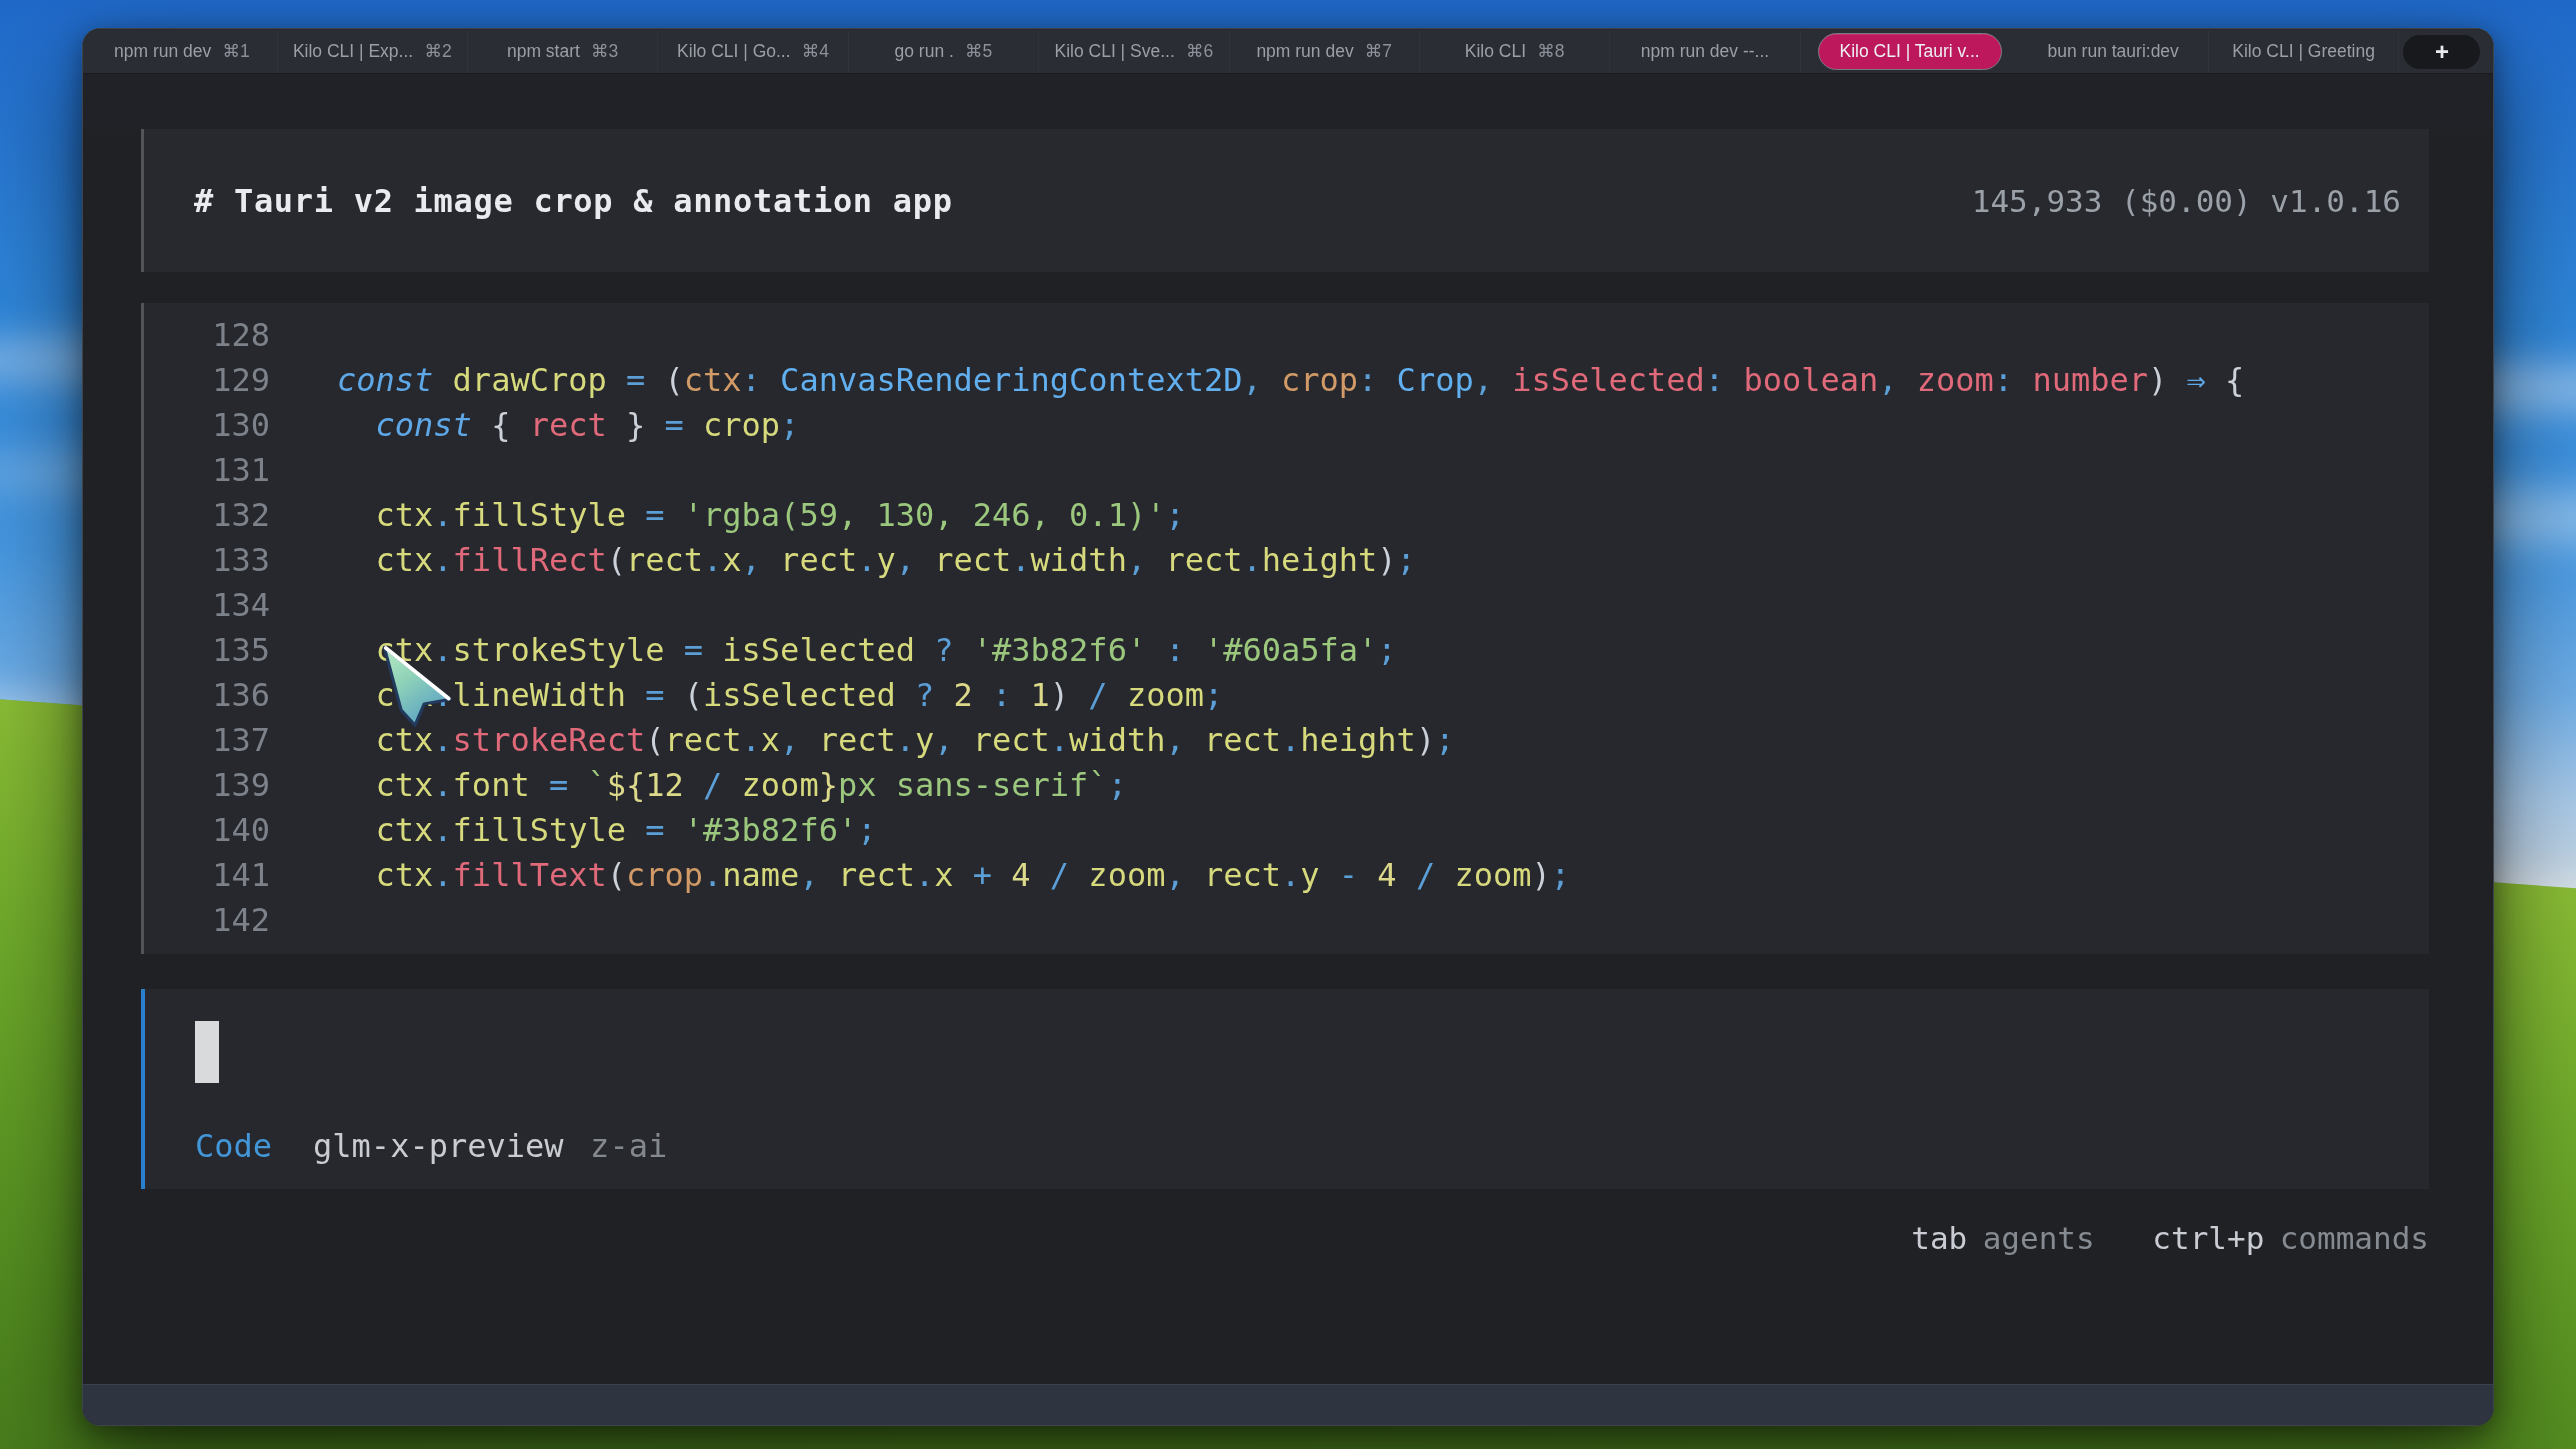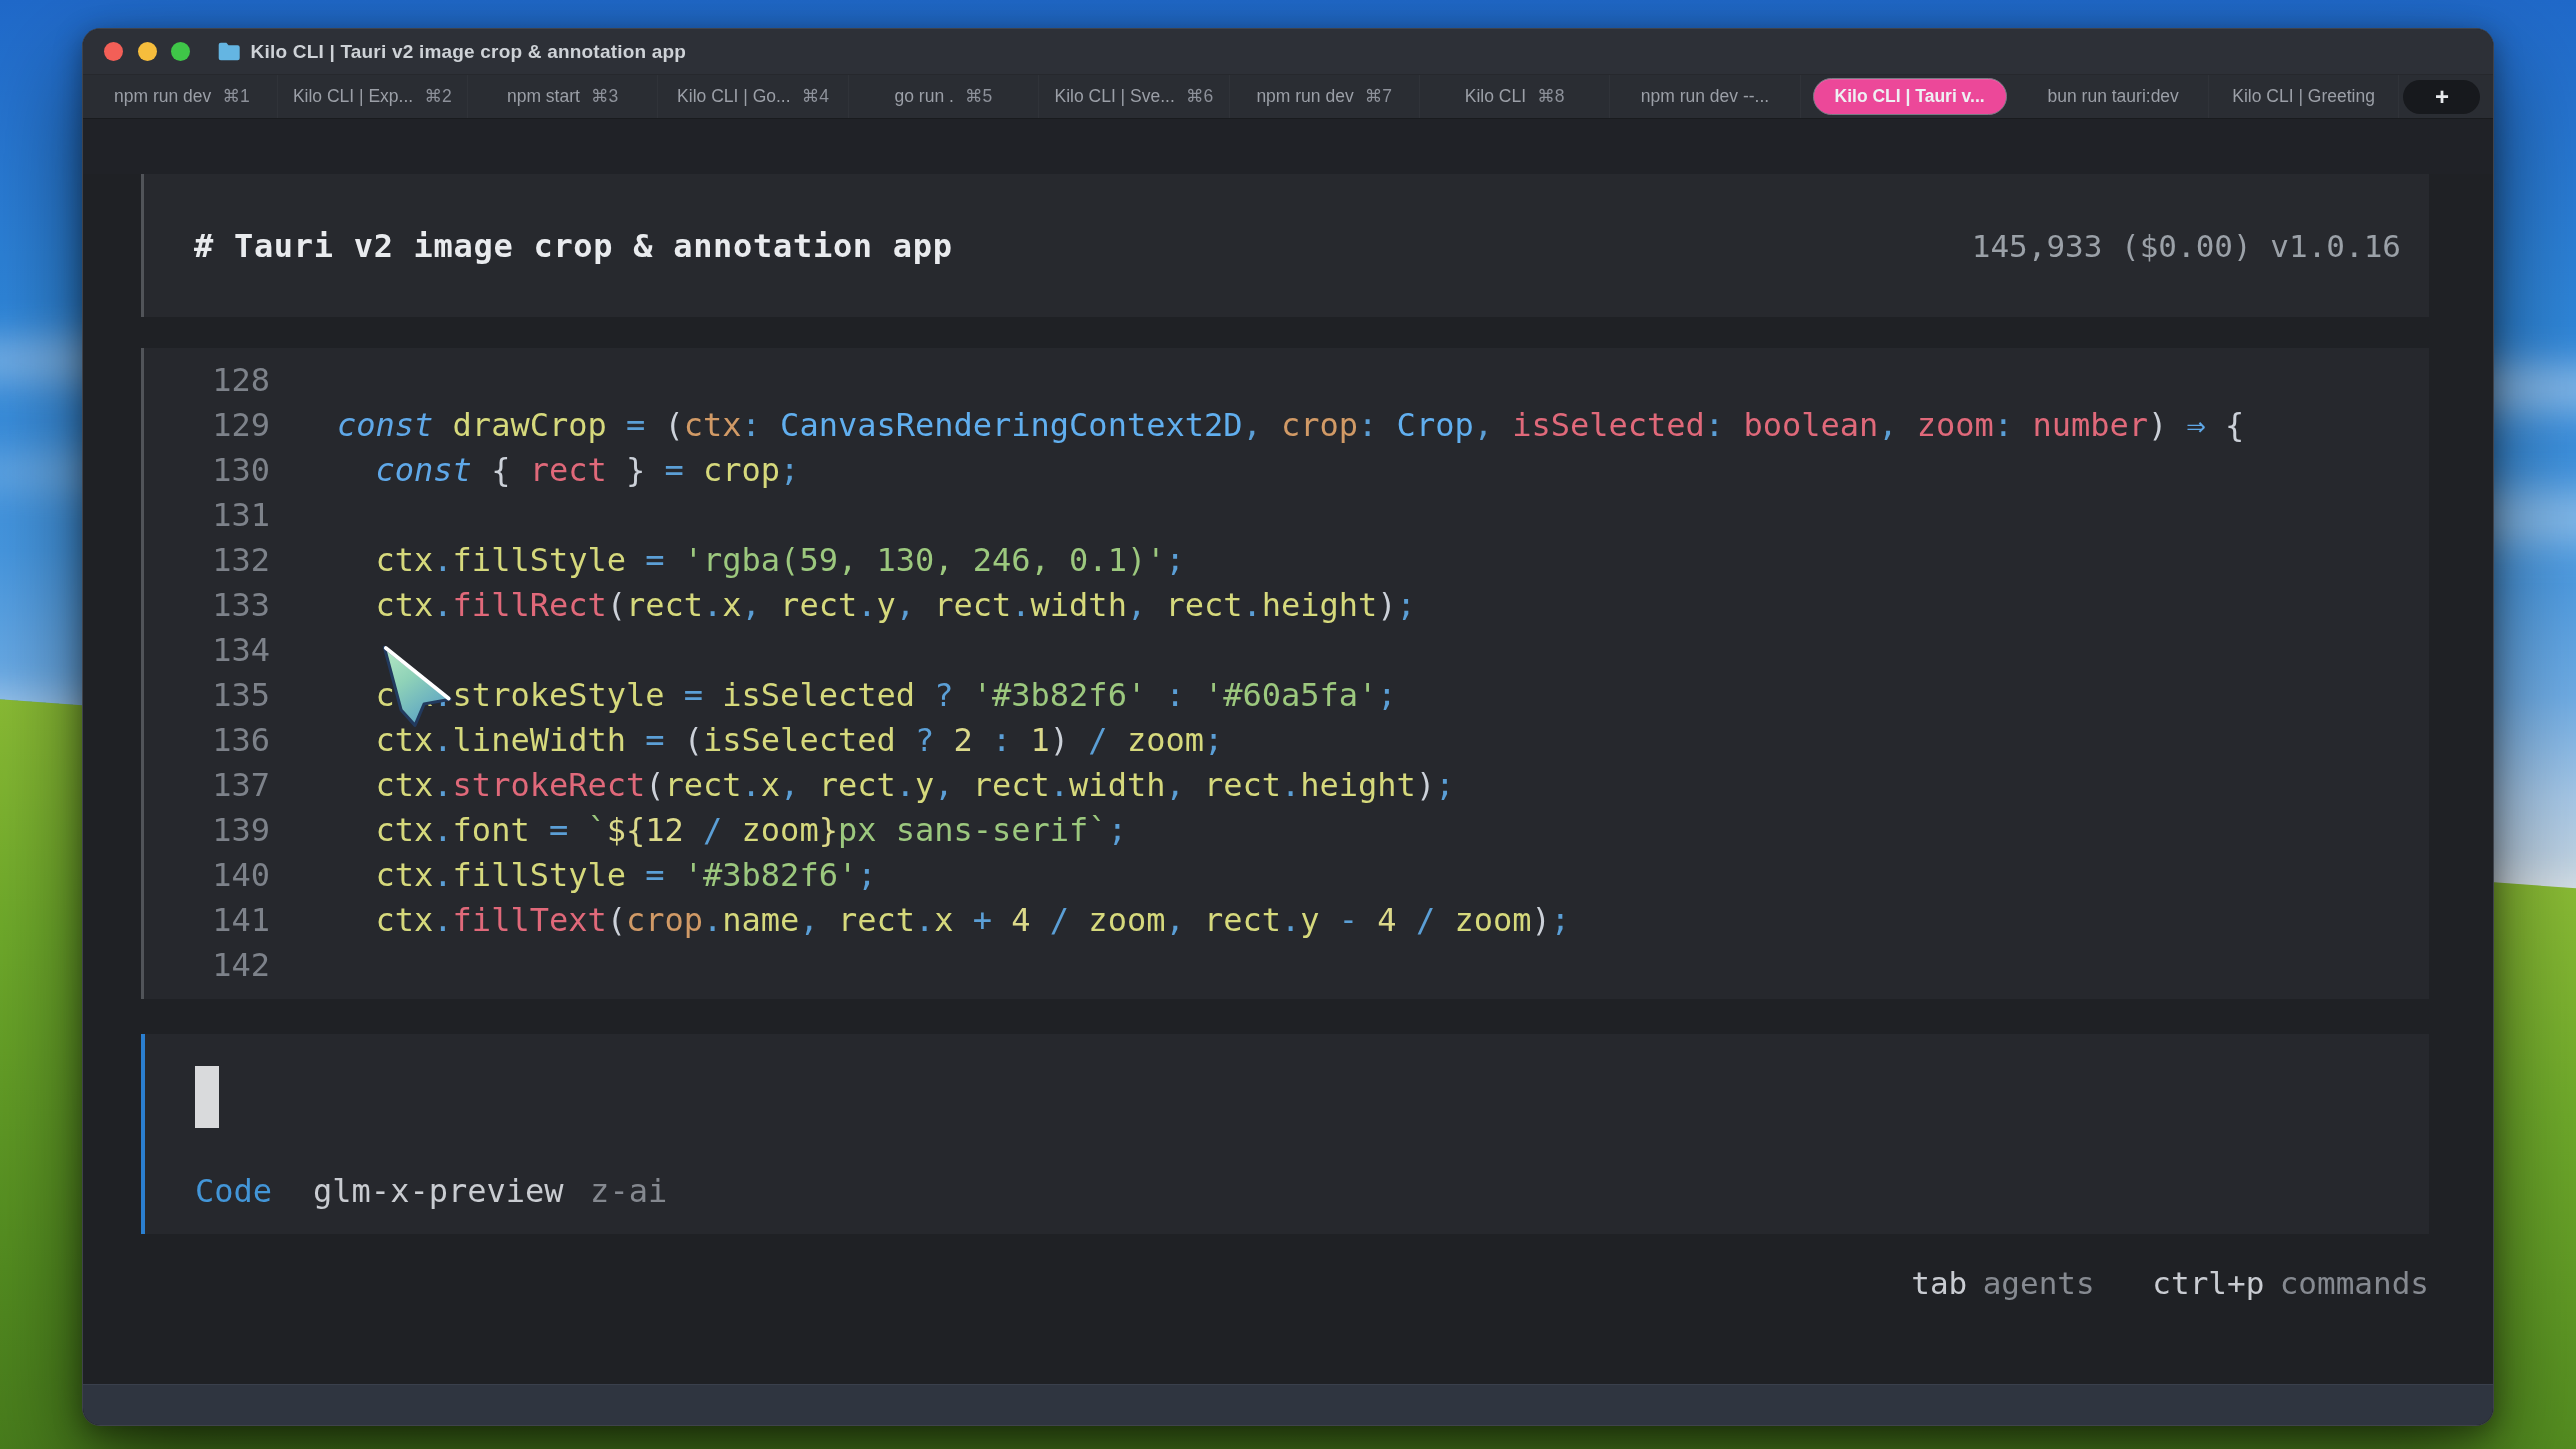--- a/index.html
+++ b/index.html
@@ -33,22 +33,22 @@
   .light { width:19px; height:19px; border-radius:50%; }
   .title-wrap { display:flex; align-items:center; margin-left:28px; gap:9.8px; }
   .win-title { font-size:19px; font-weight:bold; color:#ced2d7; letter-spacing:0.2px; }
 
   .tabbar { height:45px; background:#2a2d33; border-top:0.7px solid #26282d; border-bottom:0.7px solid #191b1e;
     display:flex; align-items:center; padding:0 12.6px 0 4.2px; }
   .tab { flex:1 1 0; display:flex; align-items:center; justify-content:center; gap:11.2px;
     height:100%; font-size:17.5px; color:#9b9fa7; white-space:nowrap; border-right:0.7px solid rgba(255,255,255,.03); overflow:hidden; }
   .tab .shortcut { color:#8d919a; }
   .tab.active { flex:1.15 1 0; border-right:none; }
-  .tab.active .pill { background:#ec4899; border:1.4px solid #777b84; border-radius:24px; padding:7px 21px;
-    color:#eef0f3; font-weight:bold; box-shadow:inset 0 0.7px 0 rgba(255,255,255,.15); }
+  .tab.active .pill { background:#be185d; border:1.4px solid #777b84; border-radius:24px; padding:7px 21px;
+    color:#eef0f3; font-weight:normal; box-shadow:inset 0 0.7px 0 rgba(255,255,255,.15); }
   .newtab { width:77px; height:34px; margin-left:4.2px; background:#17191d; border-radius:18px;
     display:flex; align-items:center; justify-content:center; color:#e8eaed; font-size:24px; font-weight:bold; }
 
   .content { position:relative; height:calc(100% - 91px); background:#1f2125; padding:0 64px 0 58px; }
 
   .block { background:#26282d; }
   .session-header { margin-top:55px; height:143px; border-left:3.5px solid #515459;
     display:flex; align-items:center; justify-content:space-between; padding:0 28px 0 50px;
     font-family:"DejaVu Sans Mono",monospace; background:#27292e; }
   .session-title { font-size:32px; font-weight:bold; color:#e9ebee; letter-spacing:0.7px; }
@@ -94,35 +94,20 @@
 
 <div class="sky"></div>
 <div class="cloud c1"></div>
 <div class="cloud c2"></div>
 <div class="cloud c3"></div>
 <div class="cloud c4"></div>
 <div class="grass"></div>
 
 <div class="window">
 
-  <div class="titlebar">
-    <div class="lights">
-      <div class="light" style="background:#f35f57"></div>
-      <div class="light" style="background:#f6bd3c"></div>
-      <div class="light" style="background:#3fc648"></div>
-    </div>
-    <div class="title-wrap">
-      <span style="display:inline-block;line-height:0">
-        <svg width="22.4" height="19" viewBox="0 0 32 27">
-          <path d="M1 4 Q1 1 4 1 L12 1 L15 4.5 L28 4.5 Q31 4.5 31 7.5 L31 23 Q31 26 28 26 L4 26 Q1 26 1 23 Z" fill="#64b5e2"></path>
-        </svg>
-      </span>
-      <span class="win-title">Kilo CLI | Tauri v2 image crop &amp; annotation app</span>
-    </div>
-  </div>
 
   <div class="tabbar">
 
     <div class="tab">
         <span>npm run dev</span>
         <span class="shortcut">⌘1</span>
       </div>
       <div class="tab">
         <span>Kilo CLI | Exp...</span>
         <span class="shortcut">⌘2</span>

